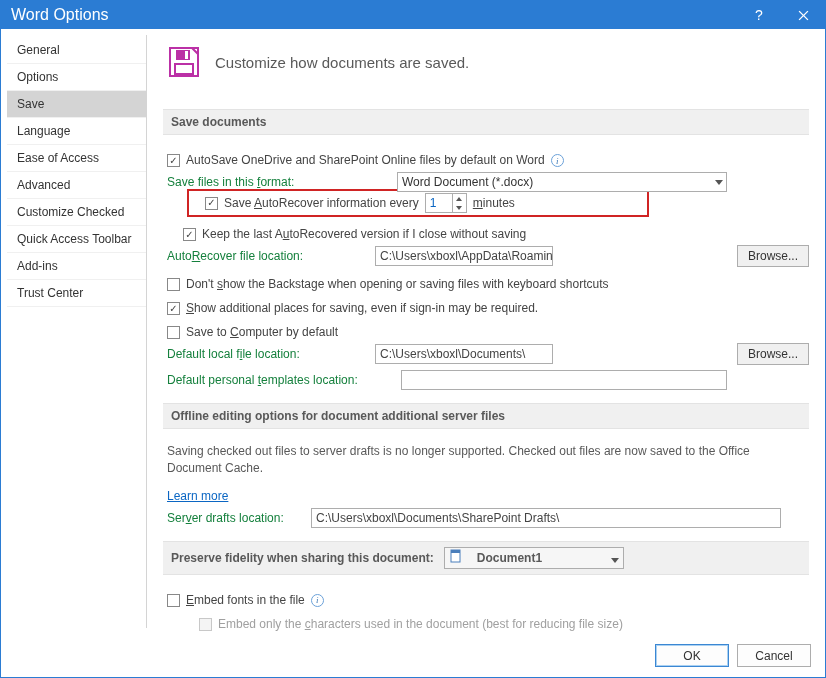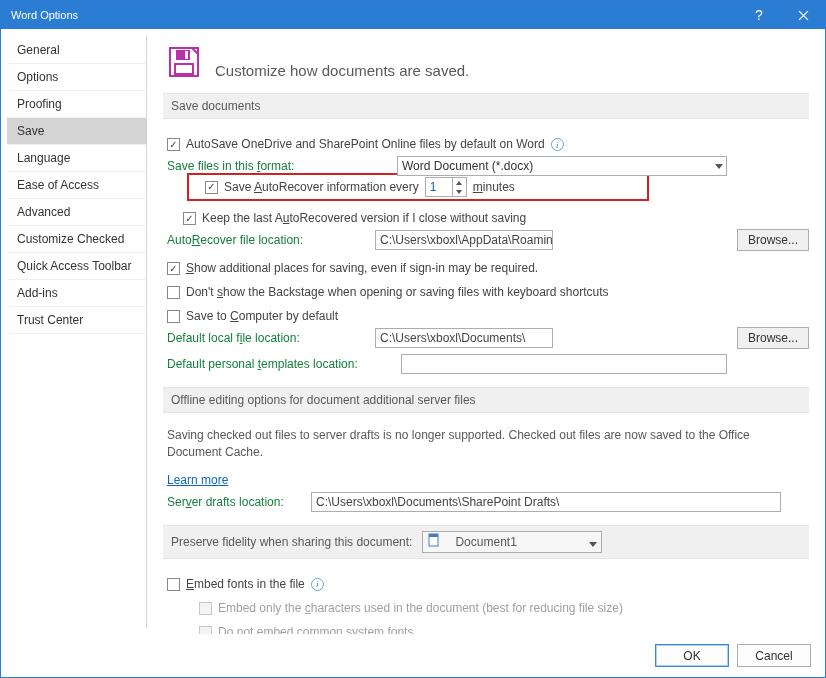--- a/index.html
+++ b/index.html
@@ -1,32 +1,32 @@
 <!DOCTYPE html>
 <html><head>
 <meta charset="utf-8">
 <style>
   * { box-sizing: border-box; font-family: "Segoe UI", Tahoma, sans-serif; font-size: 12px; }
   body { margin: 0; background: #fff; color: #333; }
   .window { width: 826px; height: 678px; border: 1px solid #2b7cd3; display: flex; flex-direction: column; }
   .titlebar { background: #2b7cd3; color: #fff; height: 28px; display: flex; align-items: center; padding: 0 0 0 10px; }
-  .titlebar .title { flex: 1; font-size: 11px; }
+  .titlebar .title { flex: 1; font-size: 16px; }
   .titlebar .ctl { width: 44px; height: 28px; display: flex; align-items: center; justify-content: center; color: #fff; }
   .titlebar .help { font-size: 14px; }
   .titlebar .close svg { width: 11px; height: 11px; }
   .body { flex: 1; display: flex; background: #fff; overflow: hidden; padding: 0; }
   .sidebar { width: 140px; border-right: 1px solid #d4d4d4; margin:6px 0 6px 6px; padding-top: 2px; background:#fff;}
   .sidebar .item { padding: 6px 10px; border-bottom: 1px solid #f0f0f0; color: #333; background:#fff; }
   .sidebar .item.selected { background: #d4d4d4; }
   .main { flex: 1; padding: 10px 16px 10px 16px; overflow-y:auto; display:flex; flex-direction:column; }
-  .hero { display:flex; align-items:flex-end; gap:14px; padding: 6px 0 14px 4px; }
+  .hero { display:flex; align-items:center; gap:14px; padding: 6px 0 14px 4px; }
   .hero-icon { width:34px; height:34px; display:flex; align-items:center; justify-content:center; }
   .hero-icon svg{ width:32px; height:32px; }
   .hero-text { font-size: 15px; color:#595959; }
-  .section-header { background: #f0f0f0; border-top:1px solid #e3e3e3; border-bottom:1px solid #e3e3e3; padding: 5px 8px; font-weight:400; color:#595959; margin: 0 0 10px 0;}
+  .section-header { background: #f0f0f0; border-top:1px solid #e3e3e3; border-bottom:1px solid #e3e3e3; padding: 5px 8px; font-weight:700; color:#595959; margin: 16px 0 10px 0;}
   .row { display:flex; align-items:flex-end; gap:6px; padding: 2px 0 2px 4px; min-height:24px; }
   .row.indent1 { padding-left: 4px; }
   .row.indent2 { padding-left: 20px; }
   .row.indent3 { padding-left: 36px; }
   .chk { width:13px; height:13px; border:1px solid #888; display:inline-flex; align-items:center; justify-content:center; background:#fff; flex-shrink:0; }
   .chk.checked::before { content:"✓"; font-size:10px; color:#444; line-height:1; }
   .chk.disabled { border-color:#c8c8c8; background:#f4f4f4; }
   label.lbl { color:#444; }
   label.lbl.disabled { color:#a0a0a0; }
   u { text-decoration: underline; }
@@ -68,21 +68,20 @@
           <line x1="1" y1="1" x2="9" y2="9" stroke="#fff" stroke-width="1.2"></line>
           <line x1="9" y1="1" x2="1" y2="9" stroke="#fff" stroke-width="1.2"></line>
         </svg>
     </div>
   </div>
 
   <div class="body">
     <div class="sidebar">
       <div class="item"><span>General</span></div>
       <div class="item"><span>Options</span></div>
-      <div class="item"><span>Proofing</span></div>
       <div class="item selected"><span>Save</span></div>
       <div class="item"><span>Language</span></div>
       <div class="item"><span>Ease of Access</span></div>
       <div class="item"><span>Advanced</span></div>
       <div class="item"><span>Customize Checked</span></div>
       <div class="item"><span>Quick Access Toolbar</span></div>
       <div class="item"><span>Add-ins</span></div>
       <div class="item"><span>Trust Center</span></div>
     </div>
 
@@ -150,27 +149,27 @@
       <div class="form-row">
         <label class="flabel" style="width:200px">Auto<u>R</u>ecover file location:</label>
         <div class="textbox" style="max-width:350px">C:\Users\xboxl\AppData\Roaming\Microsoft\Word\</div>
         <div class="spacer"></div>
         <div class="btn">
             <span>Browse...</span>
           </div>
       </div>
 
       <div class="row indent1">
+        <span class="chk"></span>
+        <label class="lbl">Don't <u>s</u>how the Backstage when opening or saving files with keyboard shortcuts</label>
+      </div>
+
+      <div class="row indent1">
         <span class="chk checked"></span>
         <label class="lbl"><u>S</u>how additional places for saving, even if sign-in may be required.</label>
-      </div>
-
-      <div class="row indent1">
-        <span class="chk"></span>
-        <label class="lbl">Don't <u>s</u>how the Backstage when opening or saving files with keyboard shortcuts</label>
       </div>
 
       <div class="row indent1">
         <span class="chk"></span>
         <label class="lbl">Save to <u>C</u>omputer by default</label>
       </div>
 
       <div class="form-row">
         <label class="flabel" style="width:200px">Default local f<u>i</u>le location:</label>
         <div class="textbox" style="max-width:350px">C:\Users\xboxl\Documents\</div>

